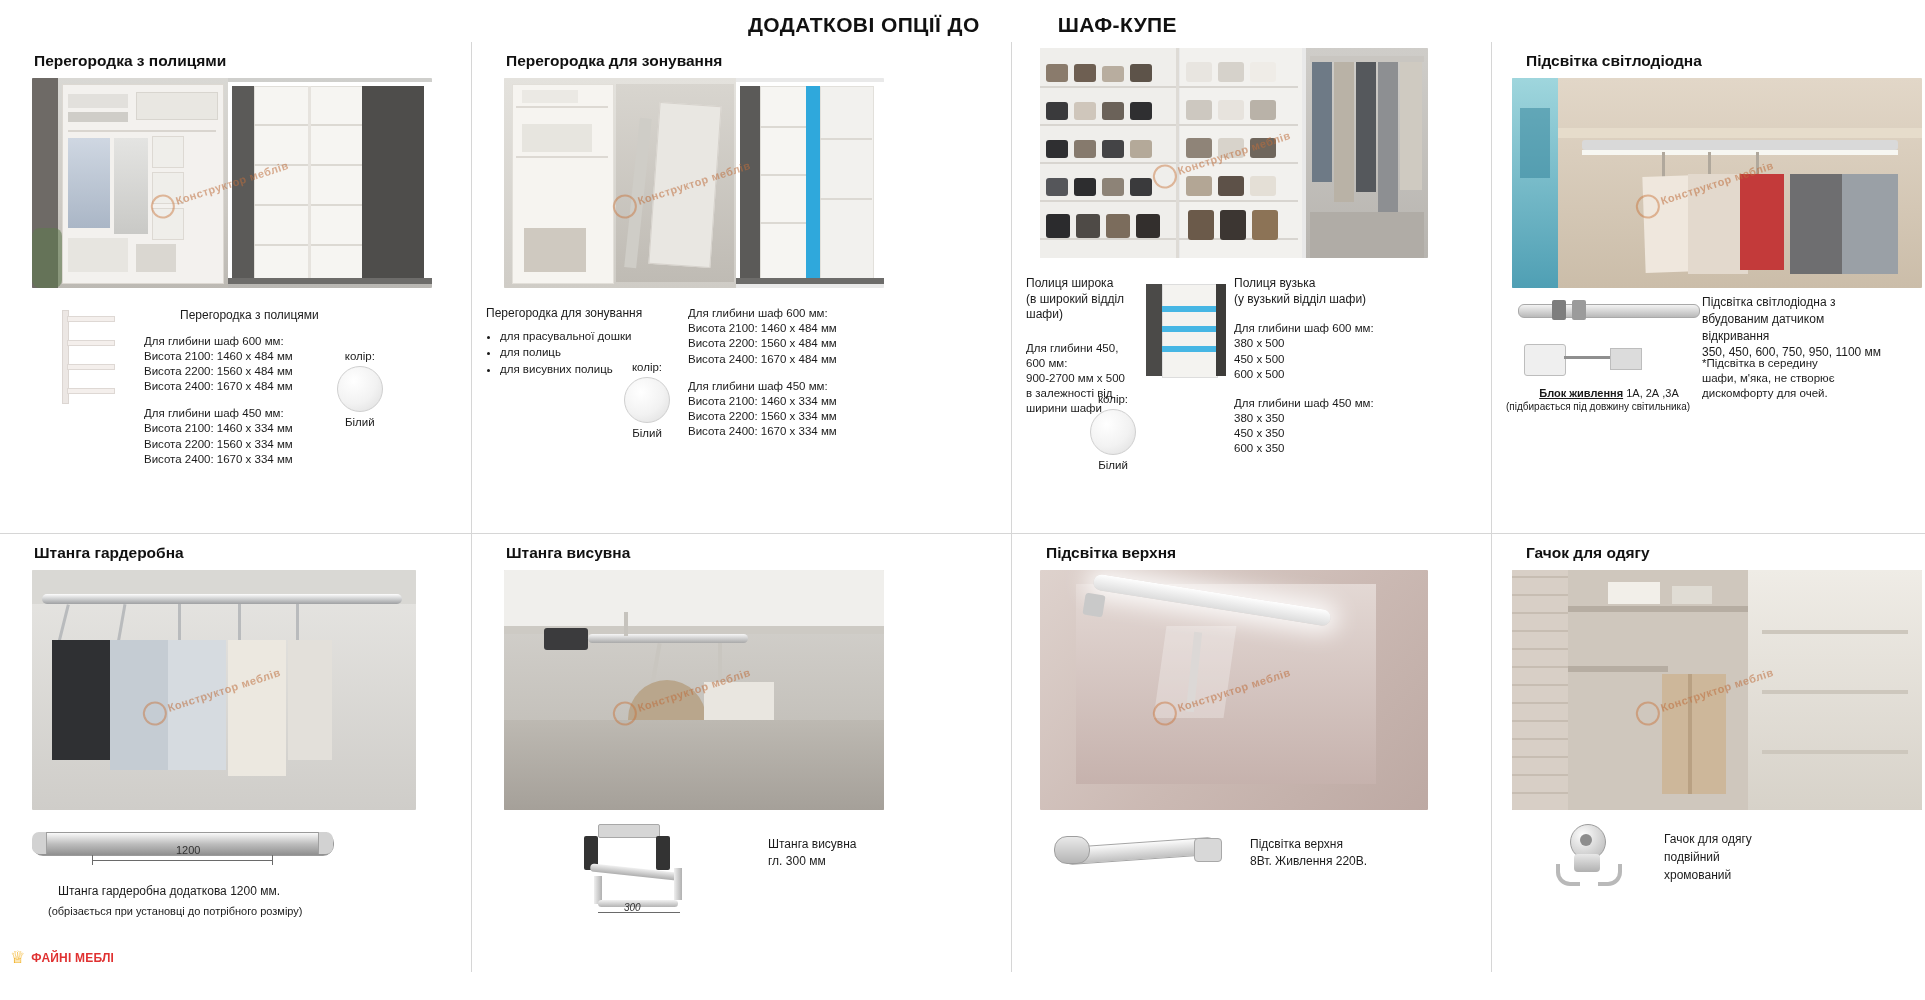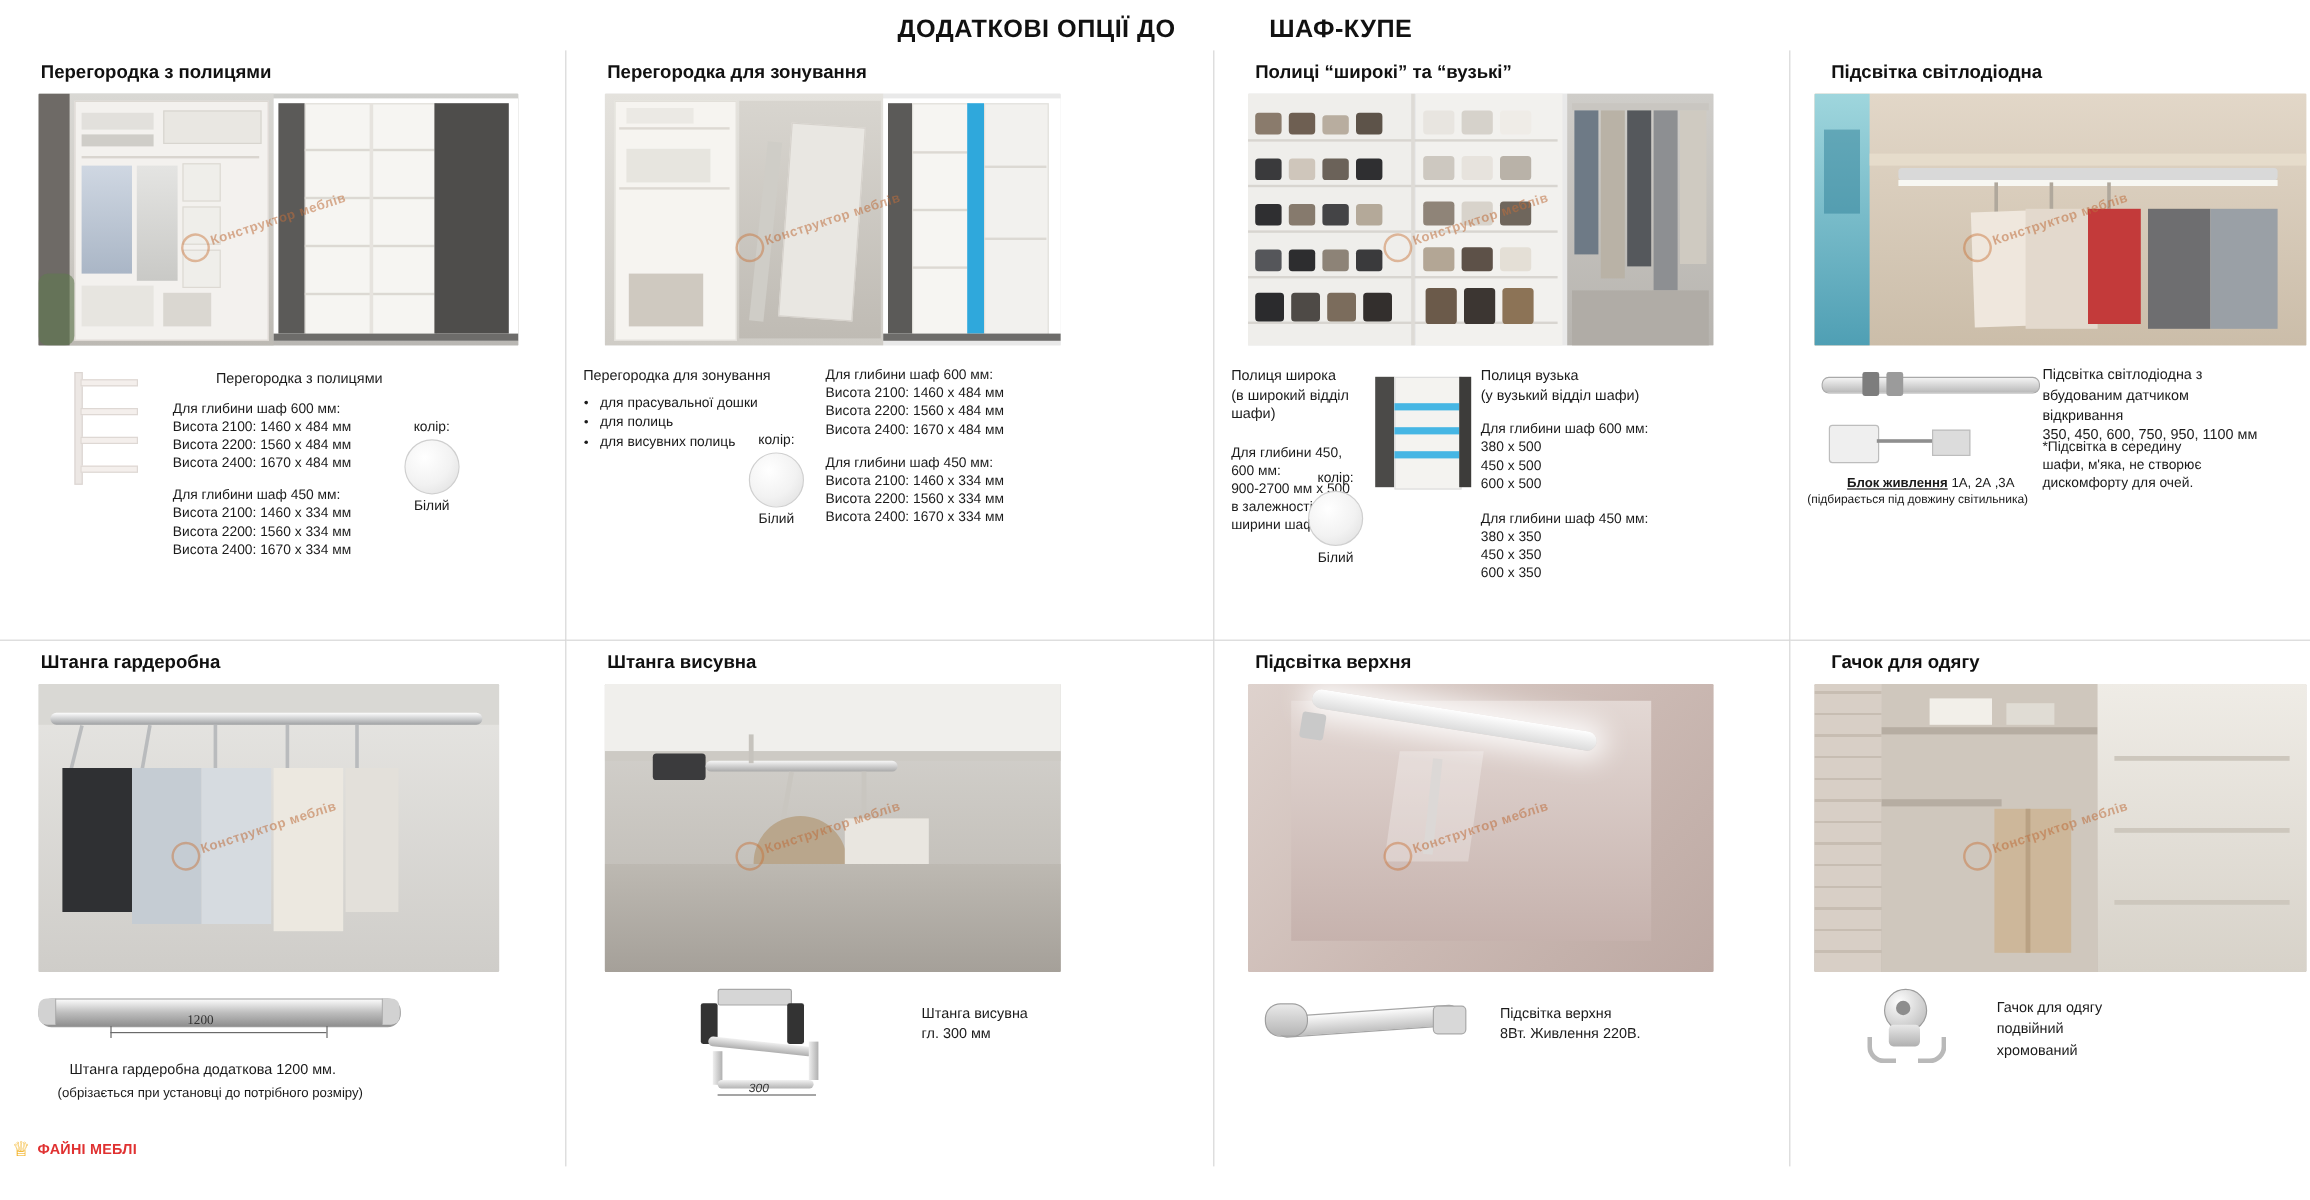--- a/index.html
+++ b/index.html
@@ -189,21 +189,20 @@
       </div>
     </div>
     <div style="position:absolute;left:152px;bottom:92px;">
       <div class="color-label">колір:</div>
       <div class="swatch"></div>
       <div class="color-label">Білий</div>
     </div>
   </div>
 
   <div class="cell bdr-r bdr-b">
-    <div class="cell-title">Полиці “широкі” та “вузькі”</div>
 
     <div class="photo" style="margin-left:14px;width:388px;height:210px;">
 
       <div style="position:absolute;left:0;top:0;width:136px;height:210px;background:#efeeeb;"></div>
       <div style="position:absolute;left:140px;top:0;width:122px;height:210px;background:#f2f1ee;"></div>
       <div style="position:absolute;left:266px;top:0;width:122px;height:210px;background:linear-gradient(180deg,#cfcdc9,#b7b4af);"></div>
       <div style="position:absolute;left:0;top:38px;width:258px;height:2px;background:#d8d5d0;"></div>
       <div style="position:absolute;left:0;top:76px;width:258px;height:2px;background:#d8d5d0;"></div>
       <div style="position:absolute;left:0;top:114px;width:258px;height:2px;background:#d8d5d0;"></div>
       <div style="position:absolute;left:0;top:152px;width:258px;height:2px;background:#d8d5d0;"></div>
@@ -305,21 +304,21 @@
       <div style="position:absolute;left:132px;top:98px;width:56px;height:96px;background:#efe7dd;transform:rotate(-2deg);"></div>
       <div style="position:absolute;left:196px;top:74px;width:3px;height:24px;background:#b0a89c;"></div>
       <div style="position:absolute;left:176px;top:96px;width:60px;height:100px;background:#e3d9cd;"></div>
       <div style="position:absolute;left:244px;top:74px;width:3px;height:24px;background:#b0a89c;"></div>
       <div style="position:absolute;left:228px;top:96px;width:44px;height:96px;background:#c33a3a;"></div>
       <div style="position:absolute;left:278px;top:96px;width:52px;height:100px;background:#6e6e70;"></div>
       <div style="position:absolute;left:330px;top:96px;width:56px;height:100px;background:#9aa0a6;"></div>
       <div class="wm">Конструктор меблів</div>
     </div>
 
-    <div style="position:relative;margin-top:16px;height:120px;">
+    <div style="position:relative;margin-top:6px;height:120px;">
       <div style="position:absolute;left:12px;top:4px;width:180px;height:24px;">
         <div style="position:absolute;left:0;top:6px;width:180px;height:12px;border-radius:6px;background:linear-gradient(180deg,#f3f3f3,#b9b9b9);border:1px solid #a9a9a9;"></div>
         <div style="position:absolute;left:34px;top:2px;width:14px;height:20px;background:#7d7d7d;border-radius:2px;"></div>
         <div style="position:absolute;left:54px;top:2px;width:14px;height:20px;background:#9b9b9b;border-radius:2px;"></div>
       </div>
       <div style="position:absolute;left:18px;top:46px;width:120px;height:40px;">
         <div style="position:absolute;left:0;top:4px;width:40px;height:30px;background:#efefef;border:1px solid #bdbdbd;border-radius:3px;"></div>
         <div style="position:absolute;left:40px;top:16px;width:48px;height:3px;background:#8f8f8f;"></div>
         <div style="position:absolute;left:86px;top:8px;width:30px;height:20px;background:#dcdcdc;border:1px solid #bdbdbd;"></div>
       </div>
@@ -358,21 +357,21 @@
     </div>
 
     <div style="position:relative;margin-top:14px;">
       <div style="position:absolute;left:18px;top:0;width:300px;height:46px;">
         <div style="position:absolute;left:0;top:8px;width:300px;height:22px;border-radius:11px;background:linear-gradient(180deg,#fafafa,#bdbdbd 50%,#8f8f8f);border:1px solid #9a9a9a;"></div>
         <div style="position:absolute;left:0;top:8px;width:14px;height:22px;background:#d2d2d2;border-right:1px solid #a0a0a0;border-radius:7px 0 0 7px;"></div>
         <div style="position:absolute;left:286px;top:8px;width:14px;height:22px;background:#d2d2d2;border-left:1px solid #a0a0a0;border-radius:0 7px 7px 0;"></div>
         <div style="position:absolute;left:60px;top:36px;width:180px;height:1px;background:#6a6a6a;"></div>
         <div style="position:absolute;left:60px;top:31px;width:1px;height:10px;background:#6a6a6a;"></div>
         <div style="position:absolute;left:240px;top:31px;width:1px;height:10px;background:#6a6a6a;"></div>
-        <div style="position:absolute;left:124px;top:20px;font-size:11px;color:#333;font-family:Liberation Serif, serif;">1200</div>
+        <div style="position:absolute;left:144px;top:20px;font-size:11px;color:#333;">1200</div>
       </div>
       <div class="spec-title" style="position:absolute;left:44px;top:60px;">Штанга гардеробна додаткова 1200 мм.</div>
       <div class="smallnote" style="position:absolute;left:34px;top:80px;">(обрізається при установці до потрібного розміру)</div>
     </div>
 
     <div class="footer-brand">
       <span class="crown">♕</span>
       <span class="bname">ФАЙНІ МЕБЛІ</span>
     </div>
   </div>

